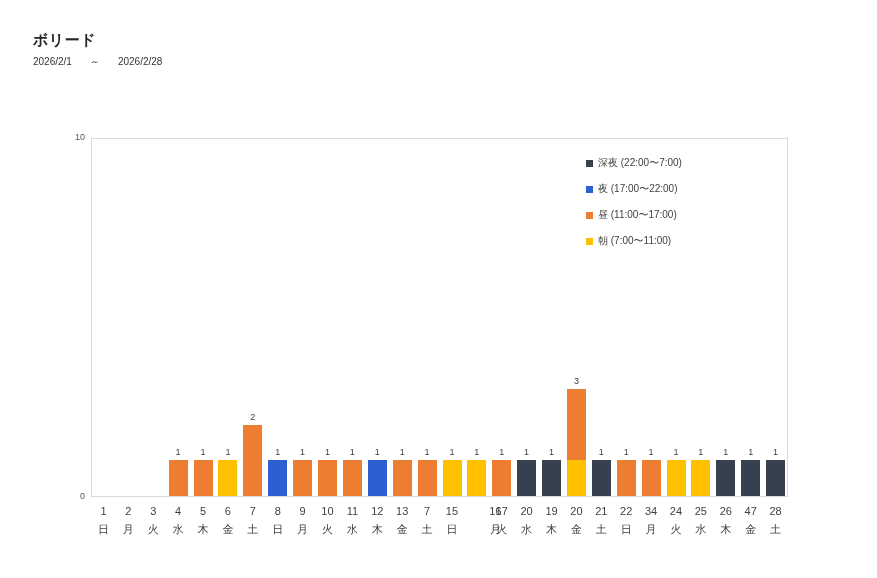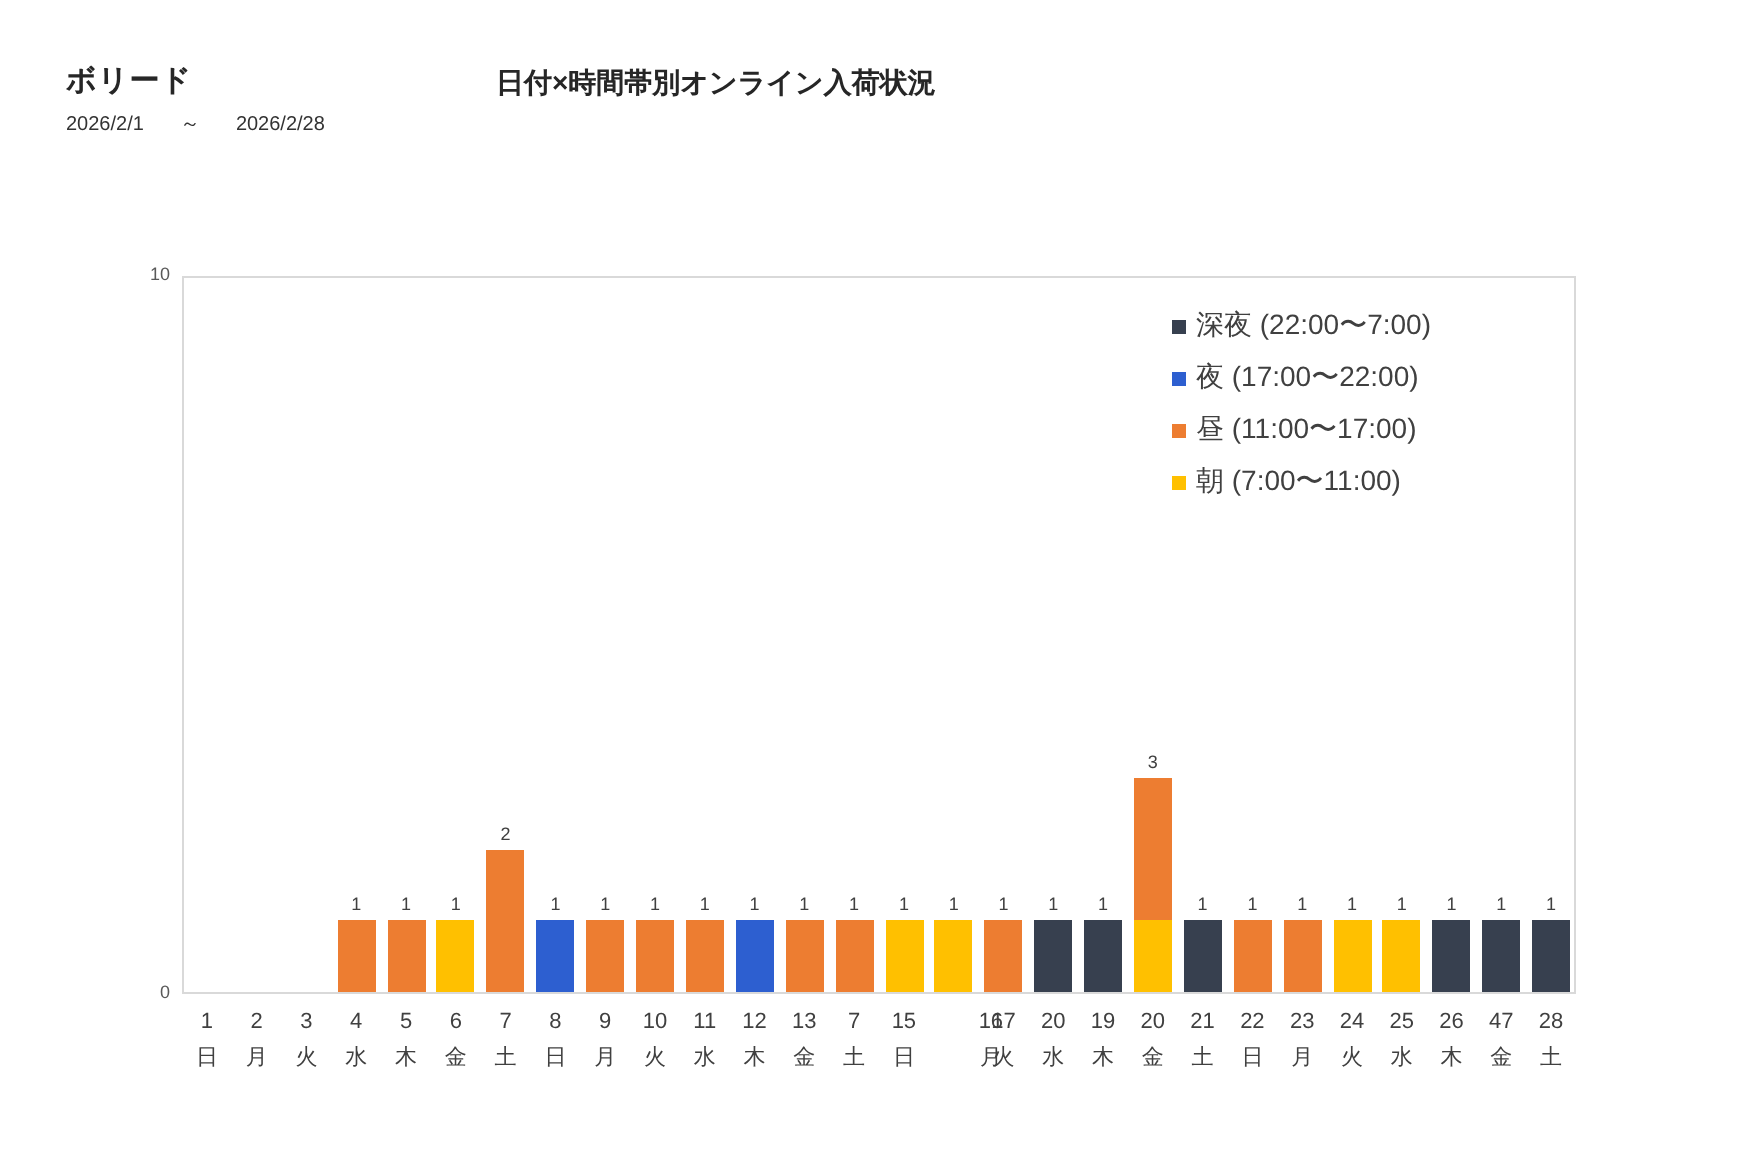--- a/index.html
+++ b/index.html
@@ -156,37 +156,36 @@
     align-items: center;
     height: 26px;
   }
   .legend-swatch {
     width: 7px;
     height: 7px;
     margin-right: 5px;
     flex: 0 0 auto;
   }
   .legend-text {
-    font-size: 14px;
+    font-size: 10px;
     color: #404040;
     white-space: nowrap;
   }
 </style>
 </head>
 <body>
 
 <div class="page">
 
   <div id="volume-label">ボリード</div>
 
   <div id="date-range">
     <span class="rng-start">2026/2/1</span><span class="rng-sep">～</span><span class="rng-end">2026/2/28</span>
   </div>
 
-  <div id="chart-title">日付×時間帯別オンライン入荷状況</div>
 
   <div class="axis-label" id="ytick-top">10</div>
   <div class="axis-label" id="ytick-bottom">0</div>
 
   <div class="plot-wrap">
     <div class="plot-area"></div>
   </div>
 
   <div class="bars" id="bars">
       <div class="bar-slot" style="left: 0px; width: 24.8929px;"></div>
@@ -378,21 +377,21 @@
       </div>
       <div class="xtick" style="left: 497.857px; width: 24.8929px;">
         <span class="day-num">21</span>
         <span class="day-wd">土</span>
       </div>
       <div class="xtick" style="left: 522.75px; width: 24.8929px;">
         <span class="day-num">22</span>
         <span class="day-wd">日</span>
       </div>
       <div class="xtick" style="left: 547.643px; width: 24.8929px;">
-        <span class="day-num">23</span>
+        <span class="day-num">34</span>
         <span class="day-wd">月</span>
       </div>
       <div class="xtick" style="left: 572.536px; width: 24.8929px;">
         <span class="day-num">24</span>
         <span class="day-wd">火</span>
       </div>
       <div class="xtick" style="left: 597.429px; width: 24.8929px;">
         <span class="day-num">25</span>
         <span class="day-wd">水</span>
       </div>

